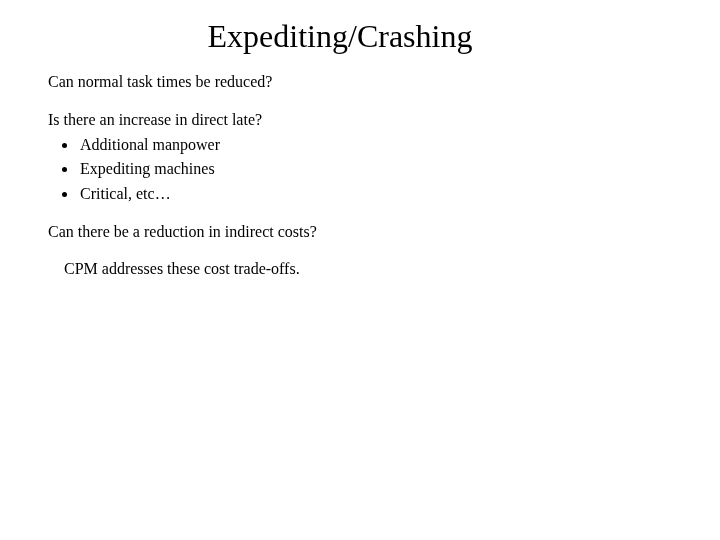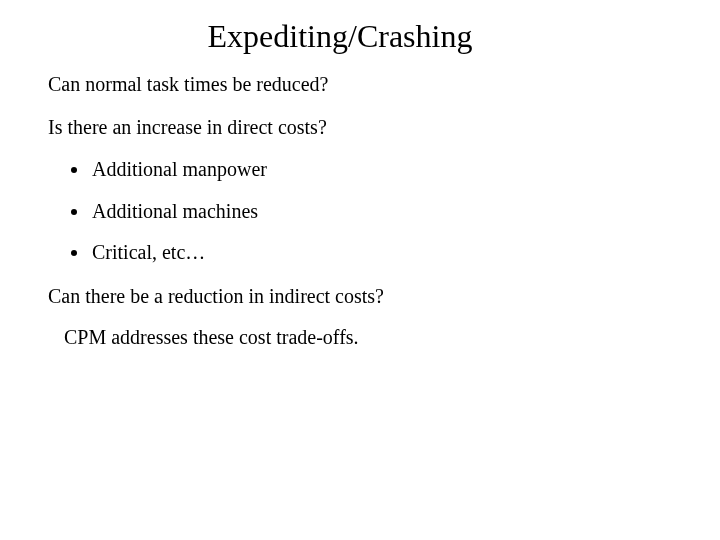--- a/index.html
+++ b/index.html
@@ -25,59 +25,59 @@
     font-size: 32px;
     line-height: 1.18;
     font-weight: 400;
   }
   .underline {
     text-decoration: underline;
     text-decoration-thickness: 1px;
     text-underline-offset: 3px;
   }
   .body {
-    font-size: 20px;
+    font-size: 16px;
     line-height: 1.28;
   }
   .para {
     margin: 0 0 18px 0;
   }
   .q {
     margin: 0;
   }
   ul.bullets {
     margin: 0 0 18px 0;
     padding: 0 0 0 26px;
     list-style: disc;
   }
   ul.bullets li {
-    margin: 16px;
+    margin: 4px;
     padding-left: 2px;
   }
   .closing {
     margin: 16px;
   }
 </style>
 </head>
 <body>
 
 <div class="slide">
 
   <div class="title-block">
     <div class="title-line">Expediting/Crashing</div>
   </div>
 
   <div class="body">
 
     <p class="para">Can normal task times be reduced?</p>
 
-    <p class="q">Is there an increase in direct costs?</p>
+    <p class="q">Is there an increase in direct late?</p>
     <ul class="bullets">
       <li>Additional manpower</li>
-      <li>Additional machines</li>
+      <li>Expediting machines</li>
       <li>Critical, etc…</li>
     </ul>
 
     <p class="q">Can there be a reduction in indirect costs?</p>
 
     <p class="closing">CPM addresses these cost trade-offs.</p>
 
   </div>
 </div>
 

